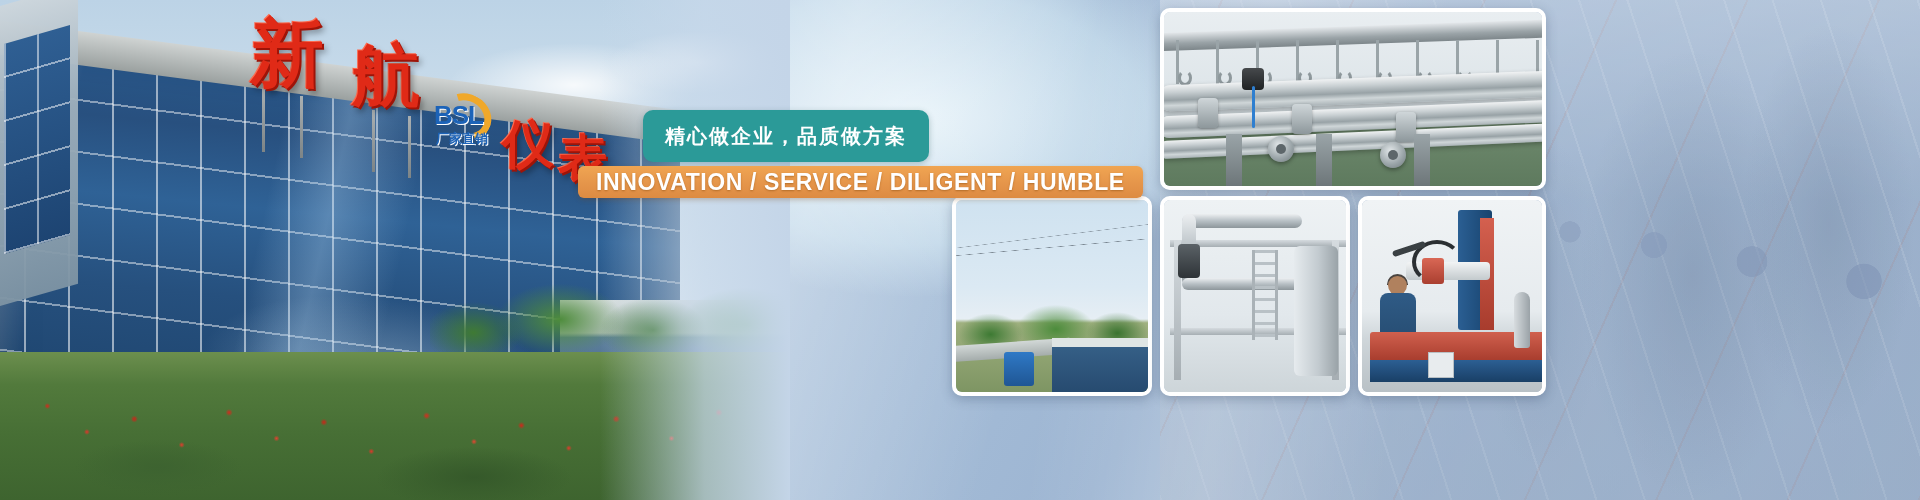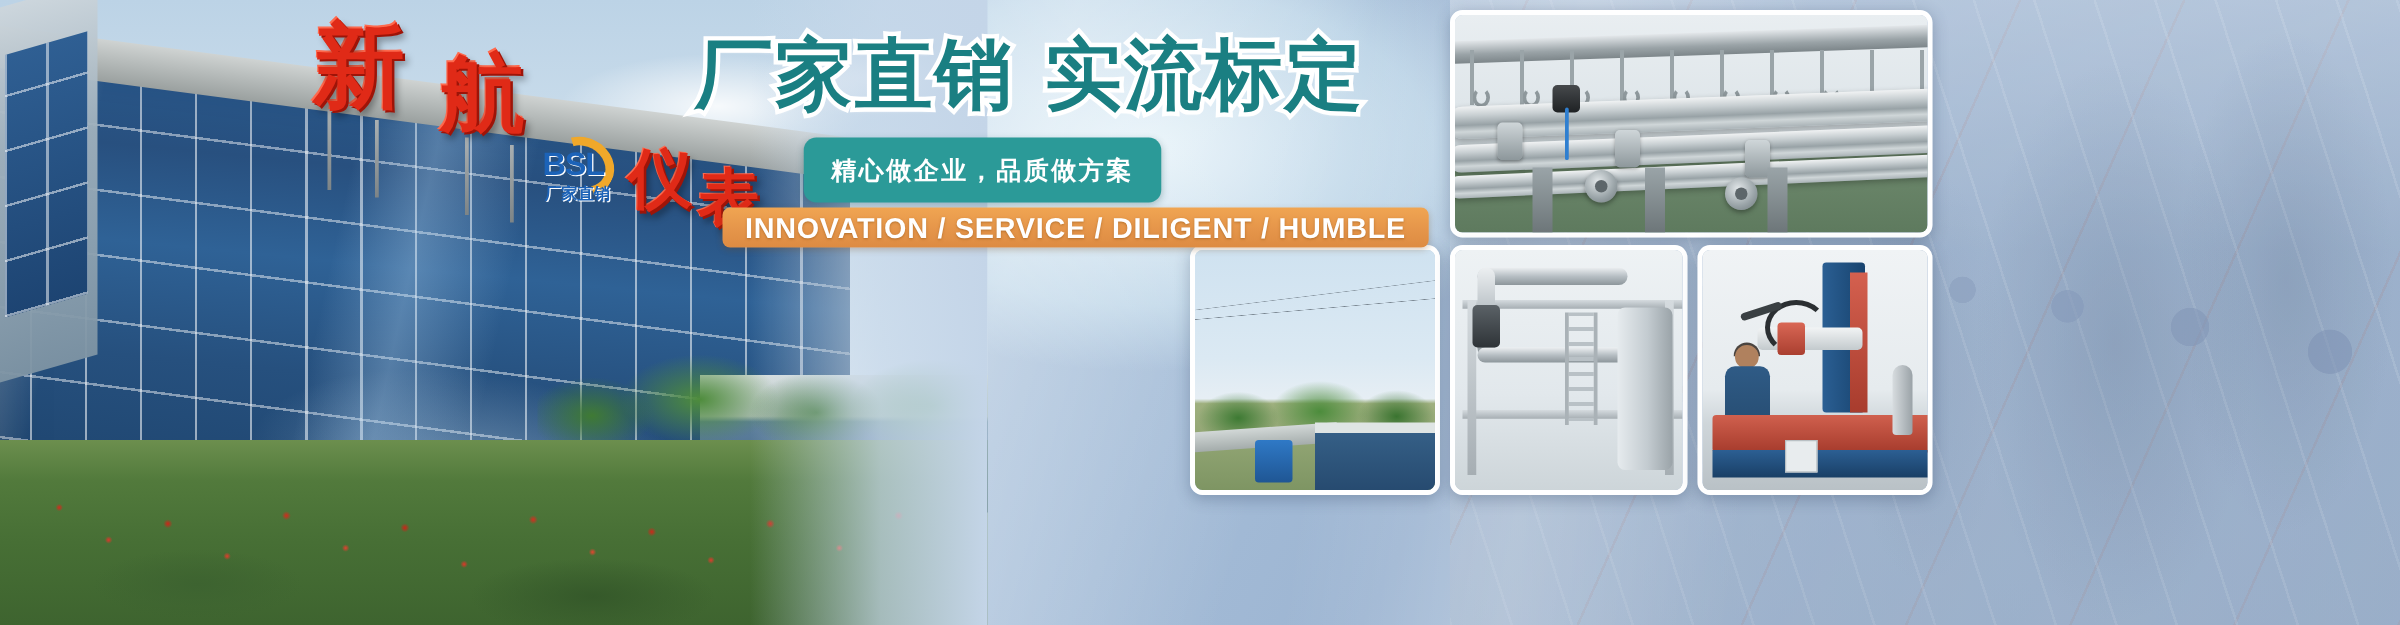--- a/index.html
+++ b/index.html
@@ -134,21 +134,21 @@
   }
   .roof-char.c1 { left: 250px; top: 16px; font-size: 74px; }
   .roof-char.c2 { left: 352px; top: 42px; font-size: 68px; }
   .roof-char.c3 { left: 502px; top: 118px; font-size: 52px; }
   .roof-char.c4 { left: 558px; top: 133px; font-size: 50px; }
   .roof-post {
     position:absolute; width:3px; background:linear-gradient(180deg,#aab0b2,#7d8486);
   }
   
   .roof-logo {
-    position: absolute; left: 432px; top: 108px; width: 64px; height: 62px; z-index: 6;
+    position: absolute; left: 432px; top: 92px; width: 64px; height: 62px; z-index: 6;
   }
   .roof-logo .swoosh {
     position:absolute; left:8px; top:2px; width:52px; height:46px;
     border:7px solid #f0a82a; border-left-color:transparent; border-bottom-color:transparent;
     border-radius:50%;
     transform: rotate(28deg);
   }
   .roof-logo .bsl {
     position:absolute; left:2px; top:8px;
     font-size: 26px; font-weight: 800; color:#1c63b8; letter-spacing:-1px;
@@ -546,21 +546,20 @@
       <div class="head"></div>
       <div class="body"></div>
     </div>
     <div class="weld-torch"></div>
     <div class="weld-base"></div>
     <div class="weld-base2"></div>
     <div class="weld-ctrl"></div>
     <div class="weld-cyl"></div>
   </div>
 
-  <div class="headline">厂家直销 实流标定</div>
 
   <div class="subtitle-pill">
     <span>精心做企业，品质做方案</span>
   </div>
 
   <div class="slogan-bar">
     <span>INNOVATION / SERVICE / DILIGENT / HUMBLE</span>
   </div>
 
 </div>

